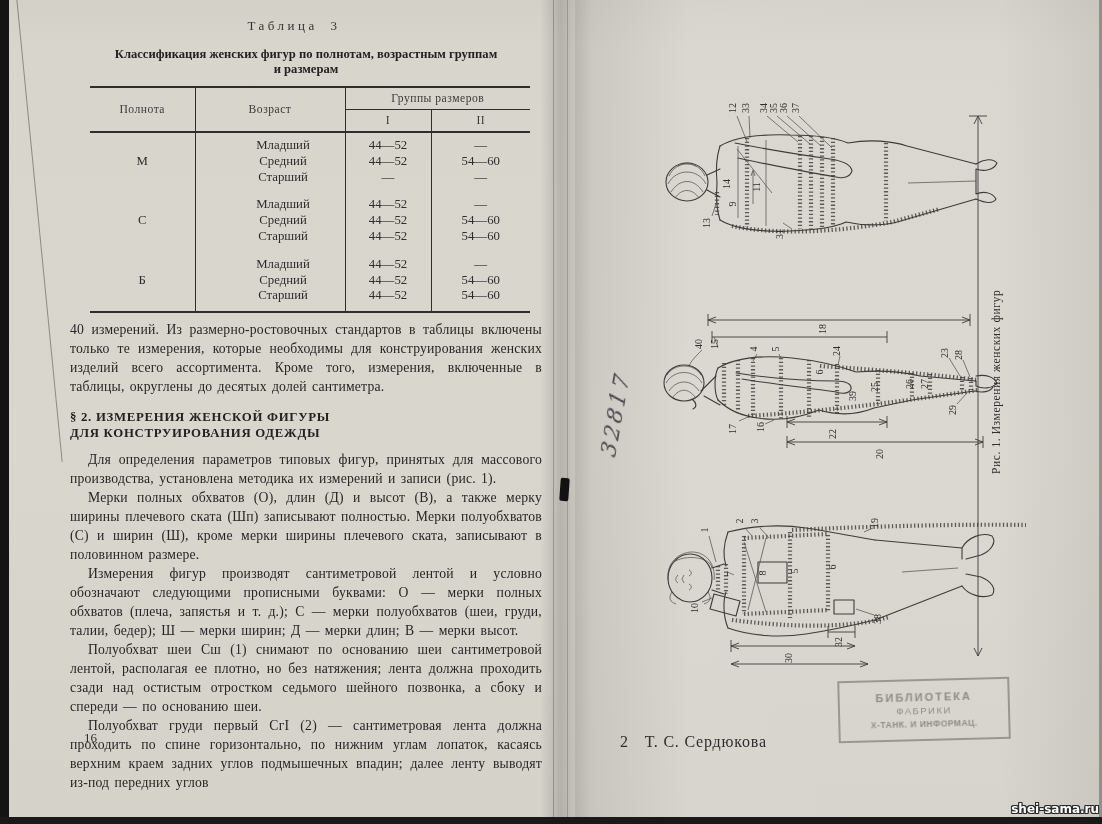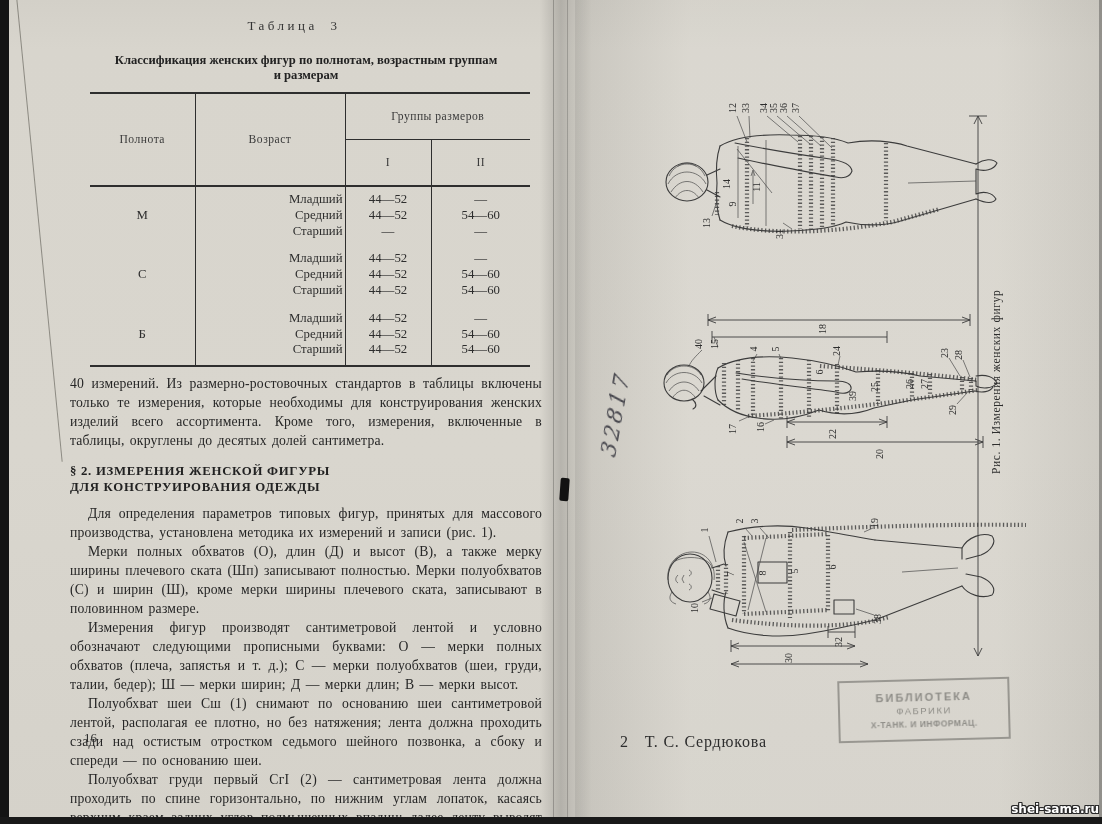--- a/index.html
+++ b/index.html
@@ -15,30 +15,30 @@
   .right-edge{position:absolute;right:0;top:0;width:3px;height:824px;background:rgba(40,40,40,.35);}
   .gutter{position:absolute;left:540px;top:0;width:52px;height:824px;
         background:linear-gradient(90deg,rgba(0,0,0,0) 0%,rgba(0,0,0,.16) 40%,rgba(0,0,0,.10) 58%,rgba(0,0,0,0) 100%);}
   .gutter-line1{position:absolute;left:553px;top:0;width:1px;height:824px;background:rgba(0,0,0,.22);}
   .gutter-line2{position:absolute;left:567px;top:0;width:1px;height:824px;background:rgba(0,0,0,.18);}
   .gutter-mark{position:absolute;left:560px;top:478px;width:9px;height:23px;background:#121212;border-radius:2px;transform:rotate(4deg);}
 
   
   .page-left{position:absolute;left:70px;top:18px;width:472px;}
   .tbl-caption{text-align:center;padding-right:24px;font-size:13px;letter-spacing:3.5px;word-spacing:6px;color:#333;}
-  .tbl-title{white-space:pre-line;text-align:center;font-weight:bold;font-size:12.6px;line-height:15px;margin-top:19px;color:#222;}
+  .tbl-title{white-space:pre-line;text-align:center;font-weight:bold;font-size:12.6px;line-height:15px;margin-top:13px;color:#222;}
   table.cls{border-collapse:collapse;margin:9px 0 0 20px;width:440px;table-layout:fixed;
         border-top:2px solid #2e2e2e;border-bottom:2px solid #2e2e2e;}
   table.cls thead{border-bottom:2px solid #2e2e2e;}
-  table.cls th{font-weight:normal;font-size:11.6px;letter-spacing:.5px;color:#3a3a3a;padding:16px 2px;}
+  table.cls th{font-weight:normal;font-size:11.6px;letter-spacing:.5px;color:#3a3a3a;padding:4px 2px;}
   table.cls td{font-size:12.8px;line-height:15.8px;padding:5px 2px 7px;white-space:pre-line;vertical-align:middle;color:#2d2d2d;}
   .br{border-right:1px solid #2e2e2e;}
   .bb{border-bottom:1px solid #2e2e2e;}
   .c{text-align:center;}
-  .ages{text-align:right;padding-left:28px !important;}
+  .ages{text-align:center;padding-left:28px !important;}
   .para{font-size:13.7px;line-height:19px;text-align:justify;letter-spacing:.2px;word-spacing:1.6px;color:#262626;margin:0;}
   .indent{text-indent:18px;}
   .p1{margin-top:7px;}
   .sec-heading{white-space:pre-line;font-weight:bold;font-size:12.8px;line-height:16px;
         letter-spacing:.7px;margin:13px 0 9px;color:#222;}
   .page-num{position:absolute;left:84px;top:730px;font-size:13px;color:#2c2c2c;}
 
   
   .fig-svg{position:absolute;left:640px;top:80px;width:390px;height:620px;}
   .ol{stroke:#3c3c3c;stroke-width:1.1;fill:none;stroke-linecap:round;stroke-linejoin:round;}

